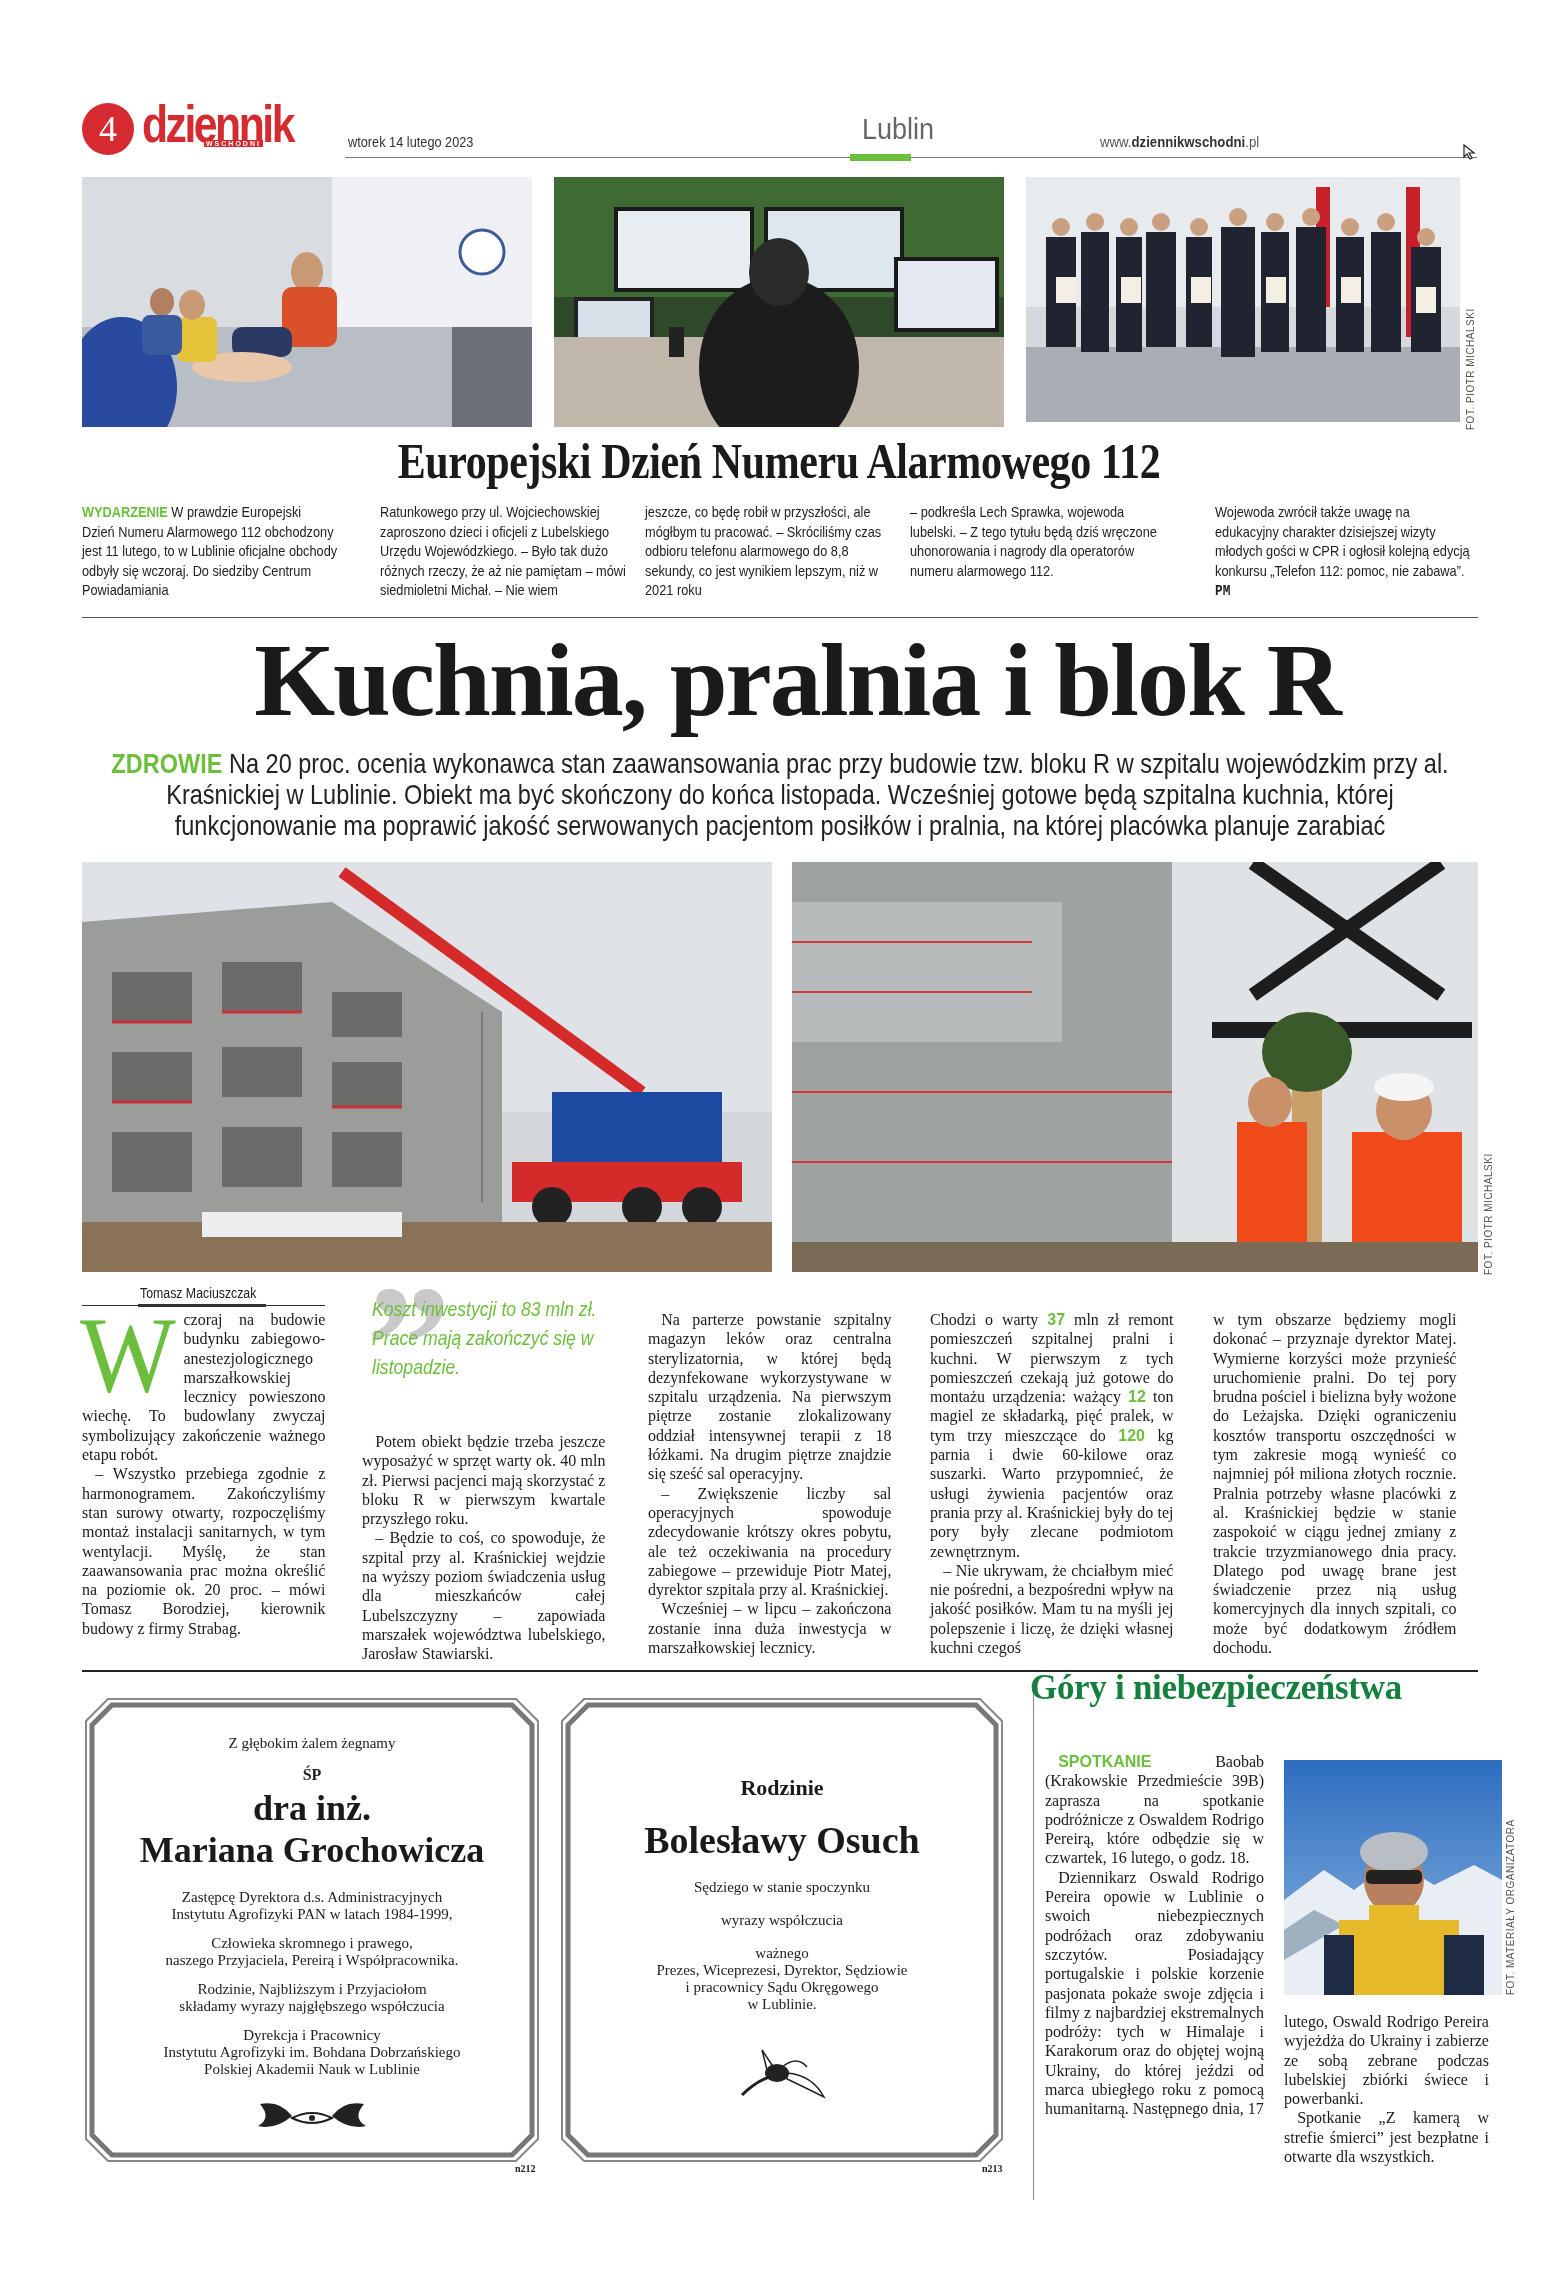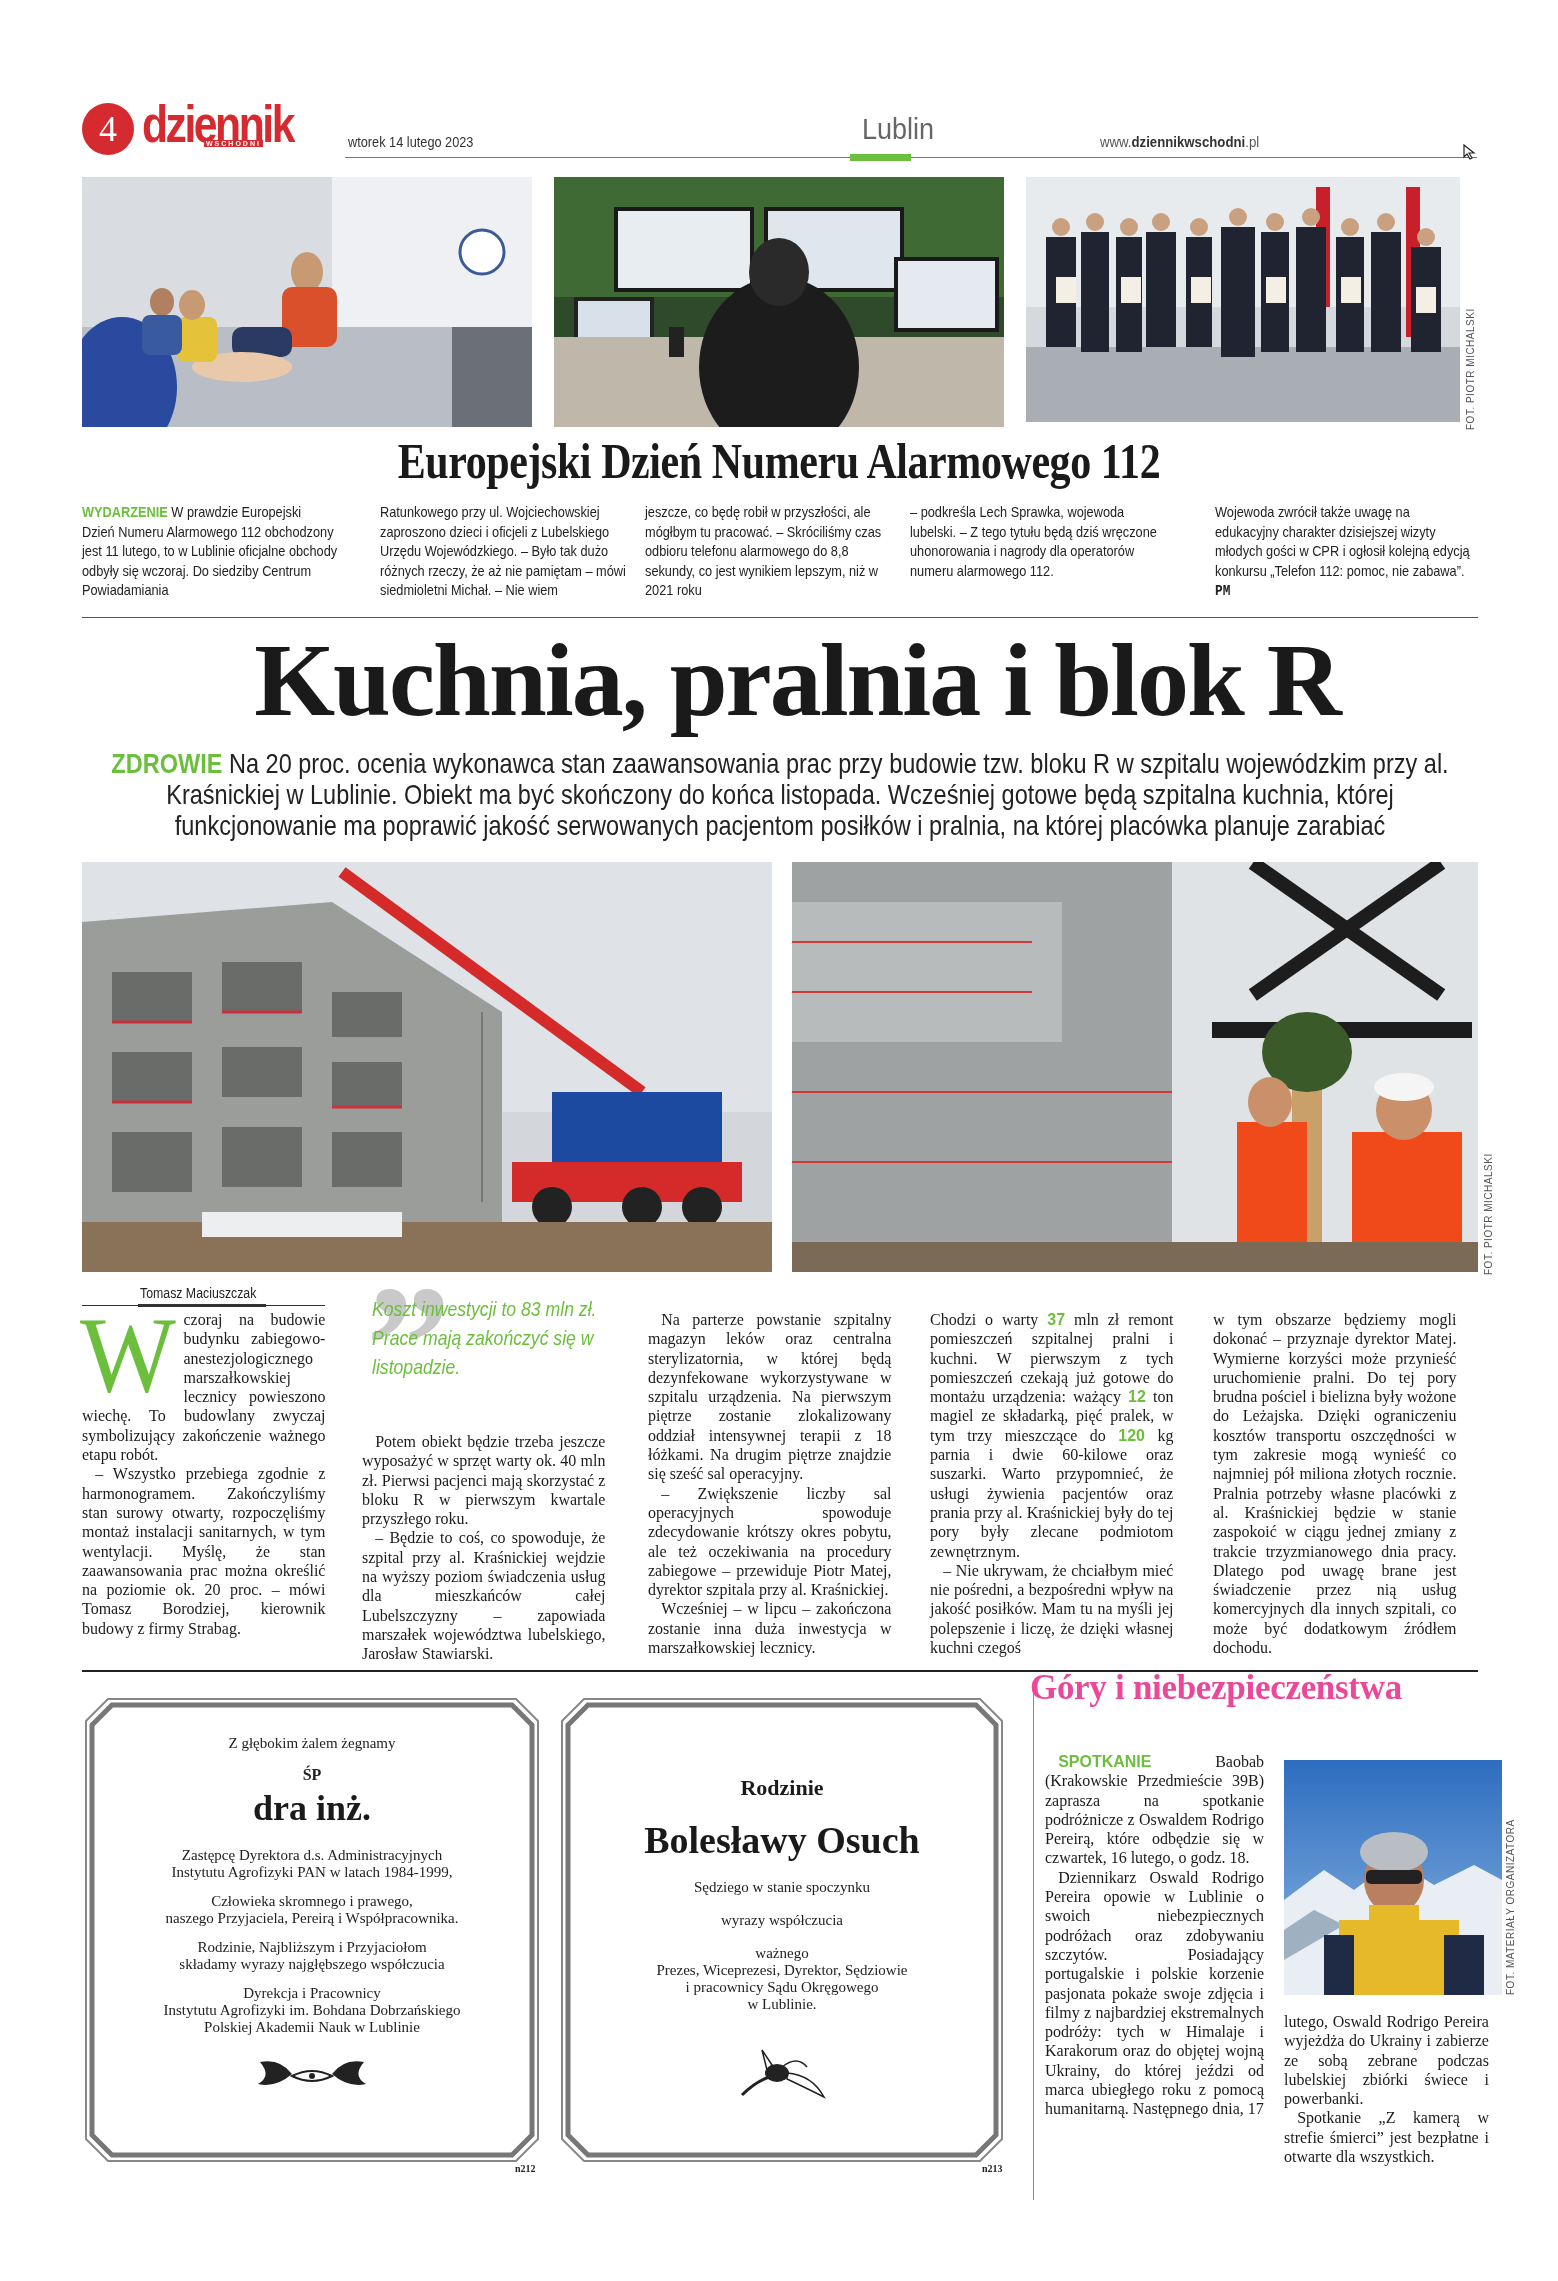--- a/index.html
+++ b/index.html
@@ -50,21 +50,21 @@
 
   
   .obit { text-align: center; }
   .obit svg.frame { position: absolute; left: 0; top: 0; }
   .obit-inner { position: absolute; left: 0; right: 0; }
   .ob-small { font-family: "Liberation Serif", serif; font-size: 15px; line-height: 17px; color: #222; }
   .ob-big { font-family: "Liberation Serif", serif; font-weight: bold; color: #1a1a1a; }
   .nref { font-family: "Liberation Serif", serif; font-size: 10px; font-weight: bold; color: #222; }
 
   
-  .side-h { left: 1030px; top: 1668px; font-family: "Liberation Serif", serif; font-weight: bold; font-size: 35px; color: #ec4899; letter-spacing: -0.3px; }
+  .side-h { left: 1030px; top: 1668px; font-family: "Liberation Serif", serif; font-weight: bold; font-size: 35px; color: #15803d; letter-spacing: -0.3px; }
   .side-vrule { left: 1033px; top: 1690px; width: 1px; height: 510px; background: #888; }
   .side-col { font-family: "Liberation Serif", serif; font-size: 17px; line-height: 19.3px; text-align: justify; color: #1a1a1a; transform: scaleX(0.94); transform-origin: left top; }
   .side-col p { text-indent: 14px; }
 </style>
 </head>
 <body>
 
 <div class="abs page-num">4</div>
 <div class="abs logo">
   <span class="logo-main">dziennik</span>
@@ -278,20 +278,21 @@
 
 <div class="abs obit" style="left:82px;top:1695px;width:460px;height:470px;">
   <svg class="frame" width="460" height="470" viewBox="0 0 460 470">
     <polygon points="26,4 434,4 456,26 456,444 434,466 26,466 4,444 4,26" fill="none" stroke="#888" stroke-width="2"></polygon>
     <polygon points="30,10 430,10 450,30 450,440 430,460 30,460 10,440 10,30" fill="none" stroke="#777" stroke-width="5"></polygon>
   </svg>
   <div class="obit-inner" style="top:40px;">
     <div class="ob-small">Z głębokim żalem żegnamy</div>
     <div class="ob-small" style="font-size:16px;margin-top:14px;font-weight:bold;">ŚP</div>
     <div class="ob-big" style="font-size:36px;line-height:42px;margin-top:4px;">dra inż.</div>
+    <div class="ob-big" style="font-size:36px;line-height:42px;">Mariana Grochowicza</div>
     <div class="ob-small" style="margin-top:18px;">Zastępcę Dyrektora d.s. Administracyjnych</div>
     <div class="ob-small">Instytutu Agrofizyki PAN w latach 1984-1999,</div>
     <div class="ob-small" style="margin-top:12px;">Człowieka skromnego i prawego,</div>
     <div class="ob-small">naszego Przyjaciela, Pereirą i Współpracownika.</div>
     <div class="ob-small" style="margin-top:12px;">Rodzinie, Najbliższym i Przyjaciołom</div>
     <div class="ob-small">składamy wyrazy najgłębszego współczucia</div>
     <div class="ob-small" style="margin-top:12px;">Dyrekcja i Pracownicy</div>
     <div class="ob-small">Instytutu Agrofizyki im. Bohdana Dobrzańskiego</div>
     <div class="ob-small">Polskiej Akademii Nauk w Lublinie</div>
     <svg width="120" height="40" viewBox="0 0 120 40" style="margin-top:18px;">

